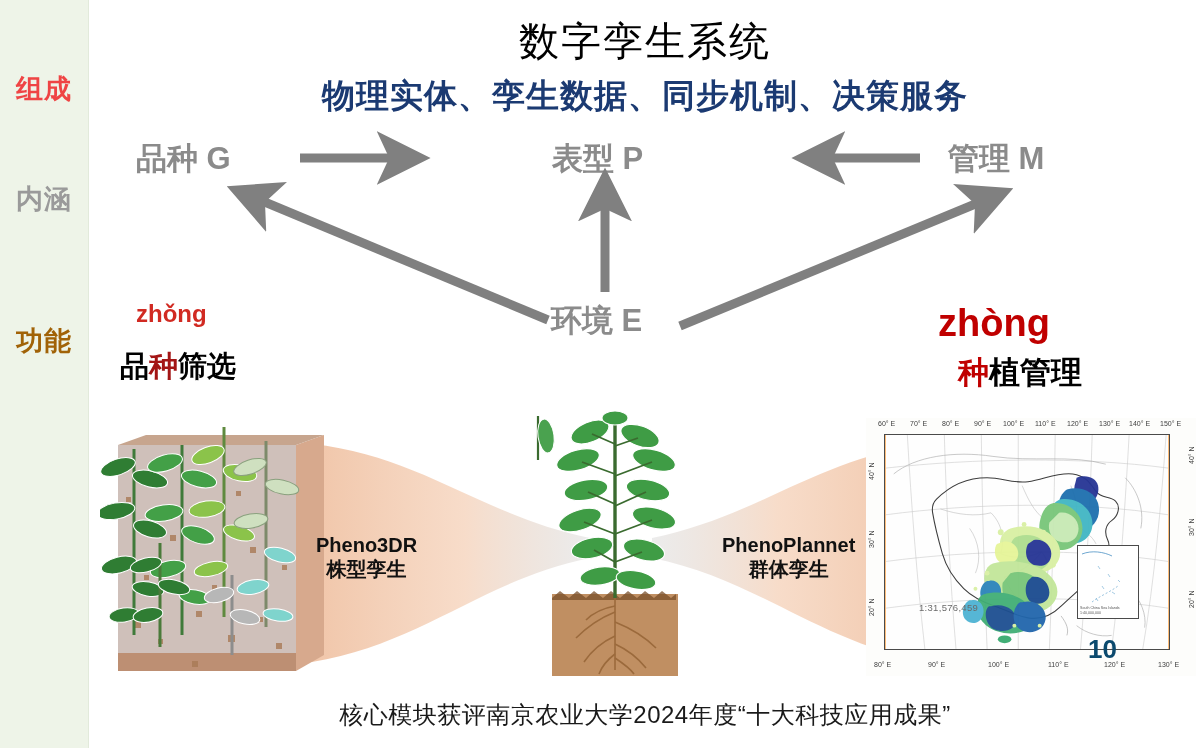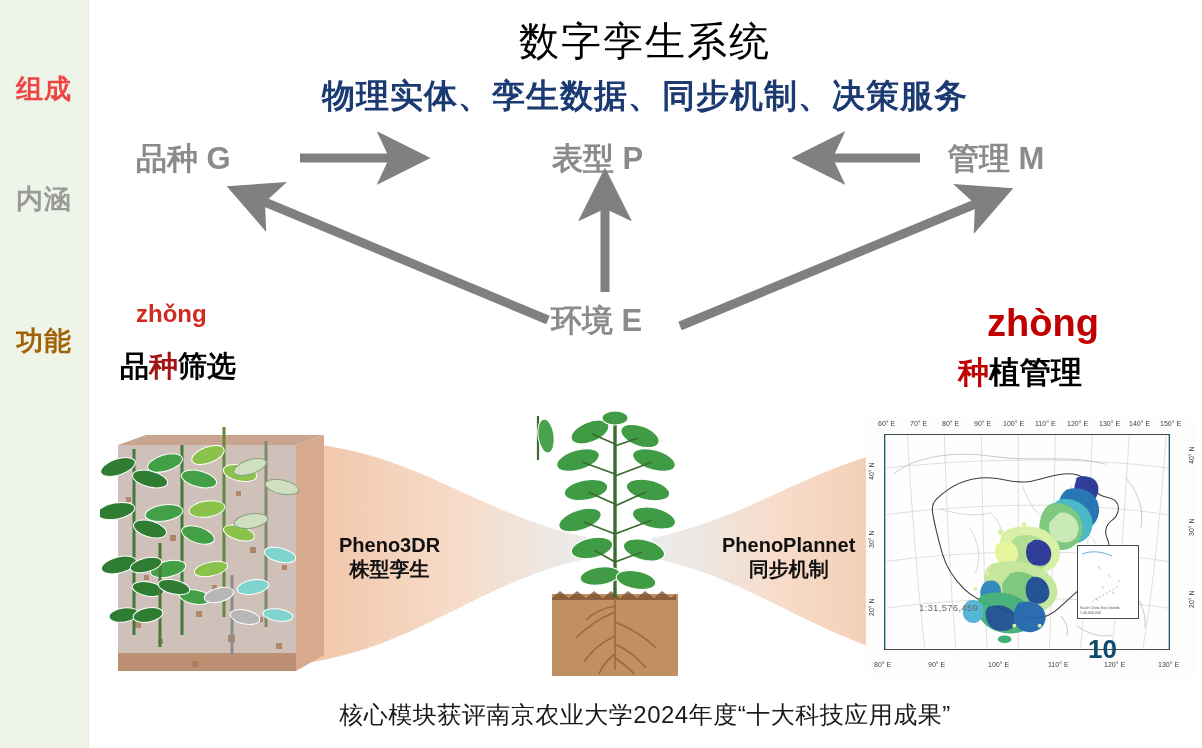--- a/index.html
+++ b/index.html
@@ -46,49 +46,49 @@
   #node-p{left:552px;top:138px;}
   #node-m{left:948px;top:138px;}
   #node-e{left:551px;top:300px;}
 
   .arrows{position:absolute;left:0;top:0;width:1202px;height:748px;pointer-events:none;}
 
   
   .pinyin{position:absolute;font-weight:bold;white-space:nowrap;}
   #pinyin-left{left:136px;top:300px;font-size:24px;color:#d12a22;}
   #hanzi-left{left:120px;top:347px;font-size:29px;font-weight:bold;white-space:nowrap;position:absolute;color:#000;}
-  #pinyin-right{left:987px;top:302px;font-size:38px;color:#c00000;}
+  #pinyin-right{left:938px;top:302px;font-size:38px;color:#c00000;}
   #hanzi-right{left:958px;top:352px;font-size:31px;font-weight:bold;white-space:nowrap;position:absolute;color:#000;}
   .hl-red{color:#c00000;}
   .hl-darkred{color:#a31515;}
 
   
   .funnel{position:absolute;}
 
   
   .plotbox{position:absolute;left:100px;top:425px;width:232px;height:250px;}
 
   
   .plant{position:absolute;left:508px;top:398px;width:210px;height:280px;}
 
   
   .map{
     position:absolute;left:866px;top:418px;width:330px;height:258px;
     background:#fdfdfb;border:0;
   }
-  .map-frame{position:absolute;left:18px;top:16px;right:26px;bottom:26px;border:1.2px solid #4a4a4a;background:#7dd3fc;overflow:hidden;}
+  .map-frame{position:absolute;left:18px;top:16px;right:26px;bottom:26px;border:1.2px solid #4a4a4a;background:#fdba74;overflow:hidden;}
   .map-tick{position:absolute;font-size:7px;color:#3d3d3d;white-space:nowrap;font-family:"Liberation Sans",sans-serif;}
   .map-scale{position:absolute;left:34px;bottom:36px;font-size:9.5px;color:#6b6b6b;letter-spacing:.3px;}
   .map-inset{position:absolute;right:30px;bottom:30px;width:60px;height:72px;border:1px solid #4a4a4a;background:#fff;}
   .inset-cap{position:absolute;left:2px;bottom:3px;font-size:3.6px;color:#555;line-height:1.25;}
   .slide-no{position:absolute;left:222px;top:216px;font-size:26px;font-weight:bold;color:#0c4a6e;}
 
   
   .module{position:absolute;text-align:center;font-weight:bold;color:#111;line-height:1.22;white-space:nowrap;}
-  #module-left{left:339px;top:533px;font-size:20px;}
+  #module-left{left:316px;top:533px;font-size:20px;}
   #module-right{left:722px;top:533px;font-size:20px;}
   .module .ml-cn{font-size:20px;}
 
   
   .caption{
     position:absolute;left:88px;width:1114px;text-align:center;top:699px;
     font-size:24px;color:#1a1a1a;letter-spacing:.5px;
   }
 </style>
 </head>
@@ -444,18 +444,18 @@
   <div id="hanzi-right">
     <span class="hl-red">种</span><span>植管理</span>
   </div>
 
   <div class="module" id="module-left">
     <div>Pheno3DR</div>
     <div class="ml-cn">株型孪生</div>
   </div>
   <div class="module" id="module-right">
     <div>PhenoPlannet</div>
-    <div class="ml-cn">同步机制</div>
+    <div class="ml-cn">群体孪生</div>
   </div>
 
   <div class="caption">核心模块获评南京农业大学2024年度“十大科技应用成果”</div>
 
 </div>
 
 </body></html>

